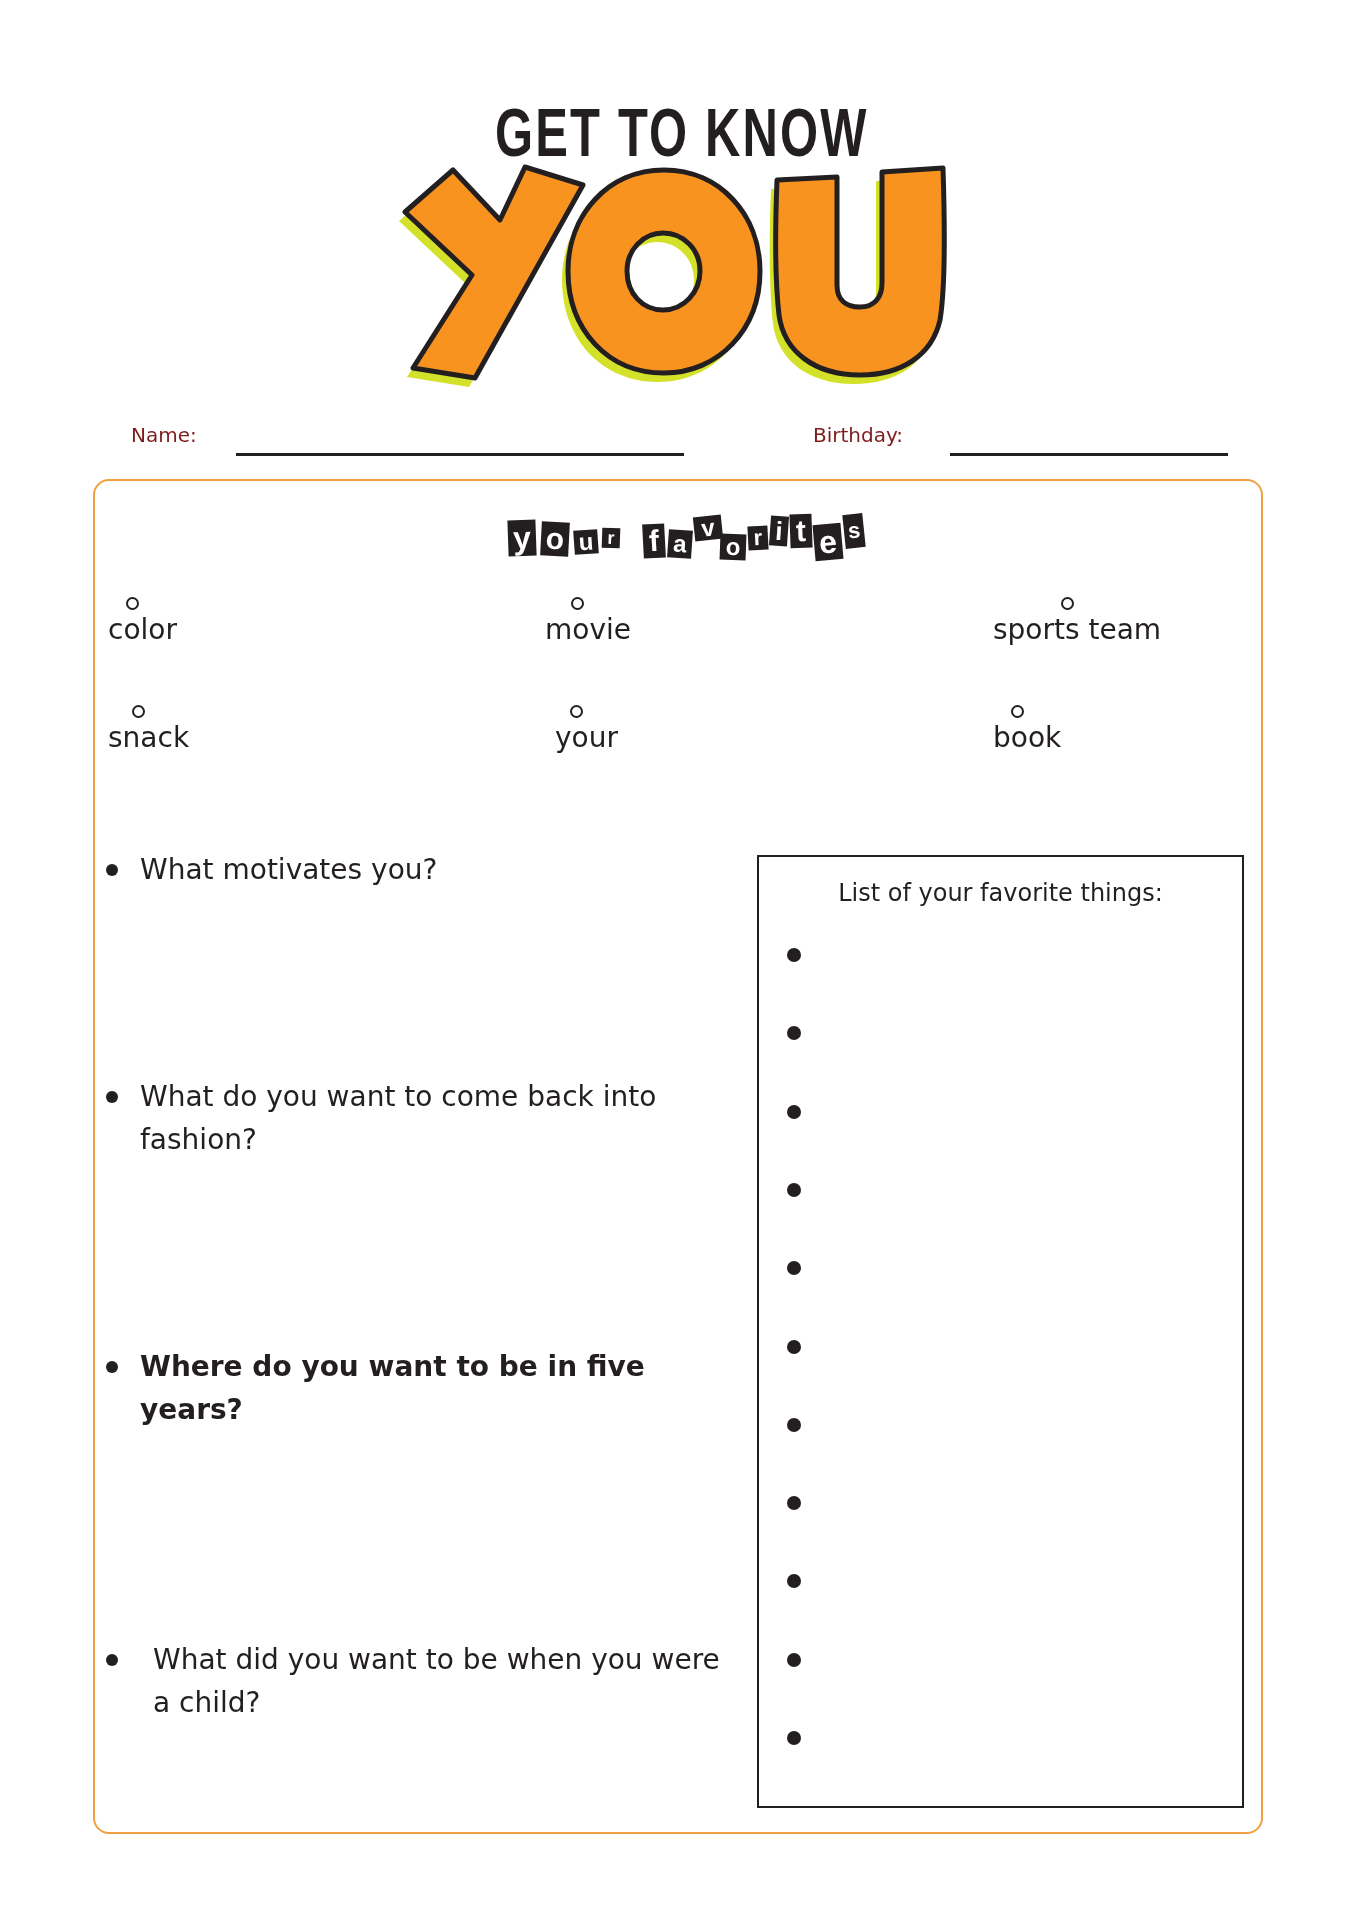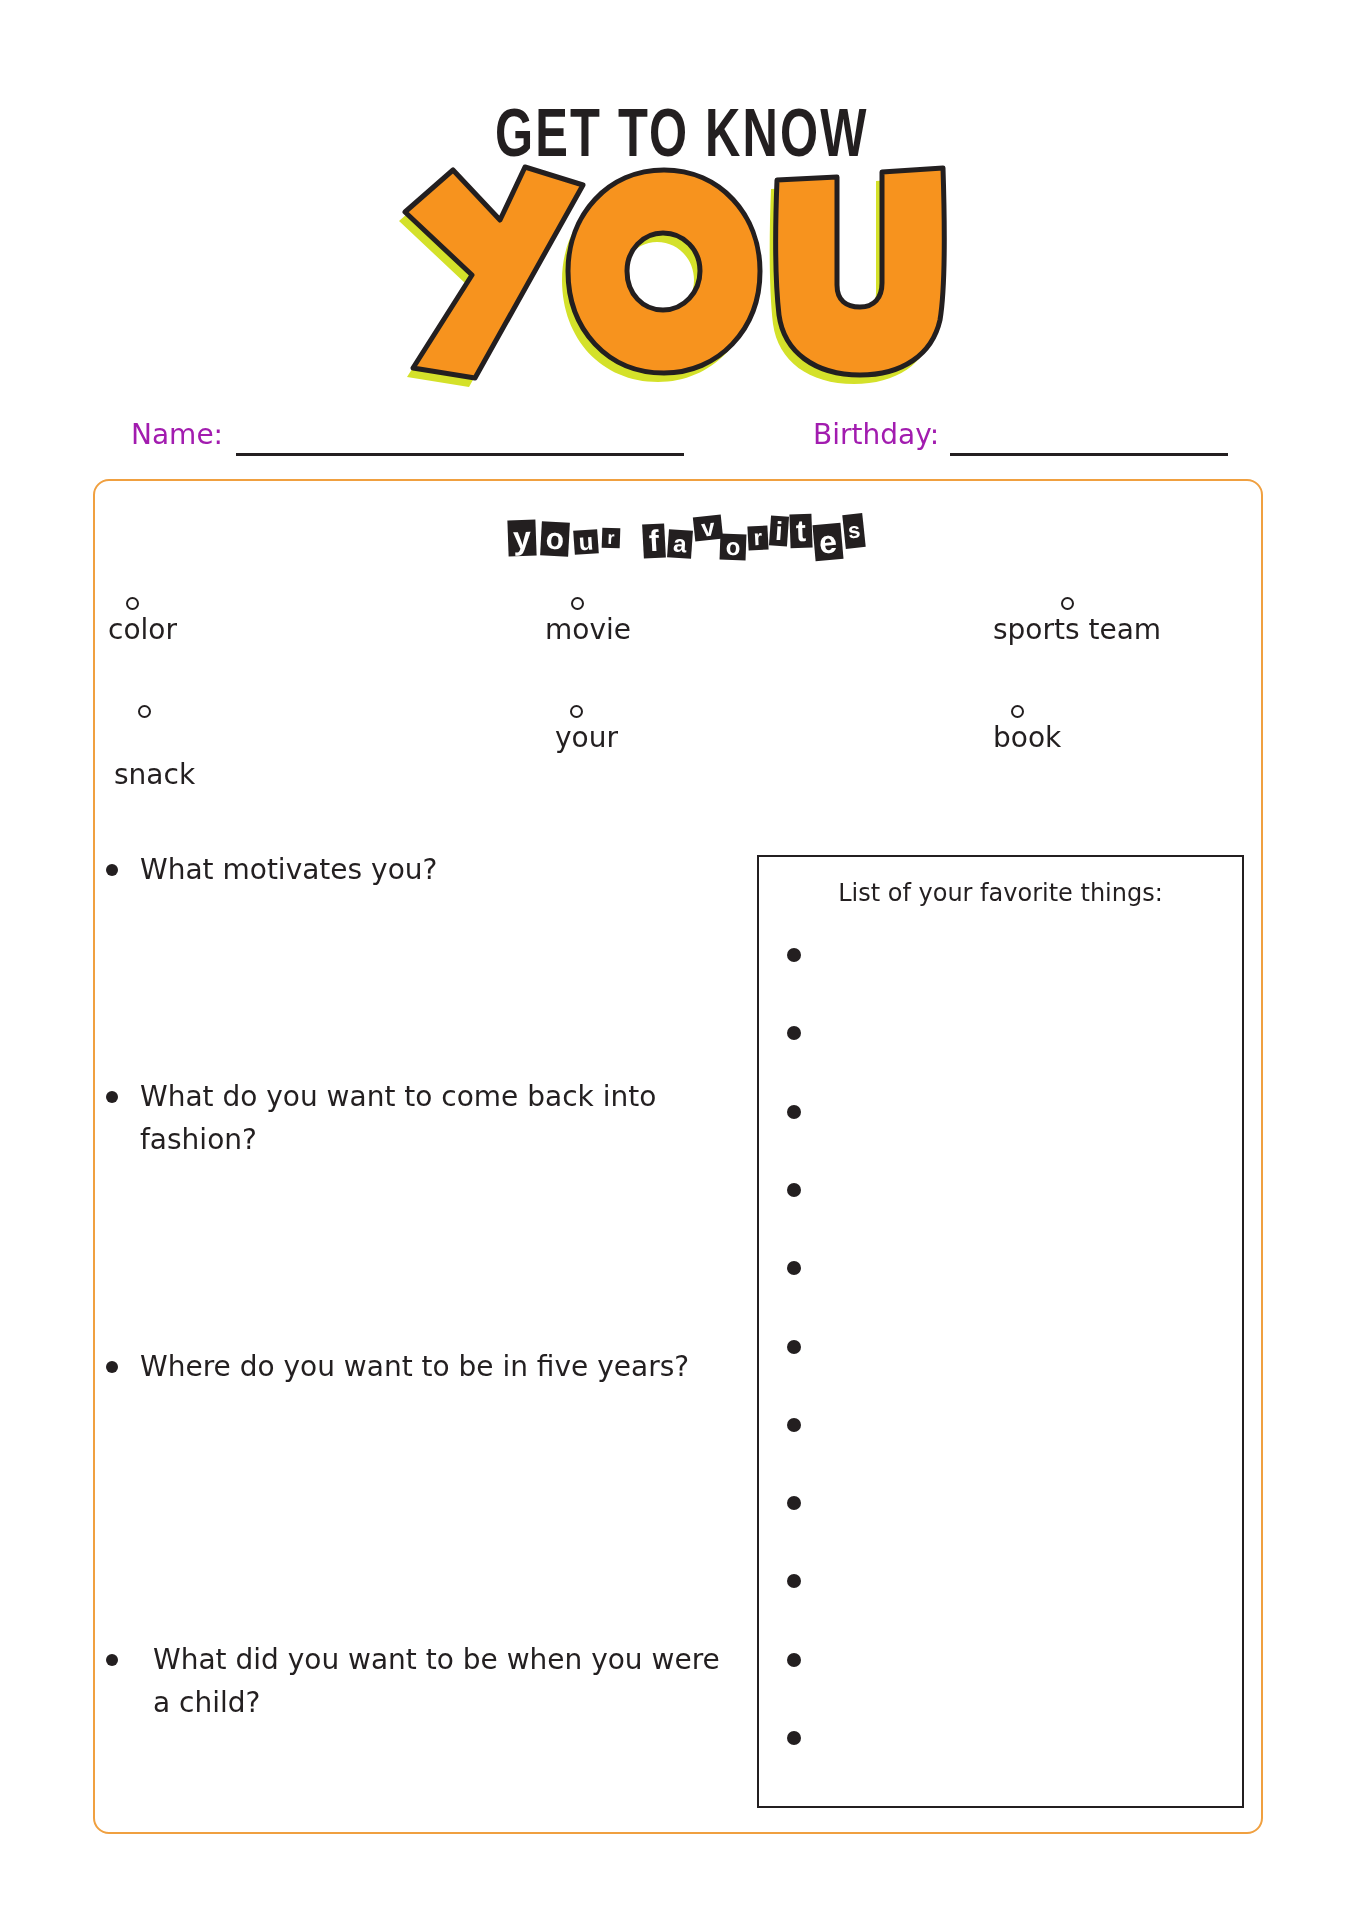--- a/index.html
+++ b/index.html
@@ -8,21 +8,21 @@
   .abs { position:absolute; }
 
   
   .title-top { left:495px; top:100px; width:372px; height:64px;text-align:center; }
   .title-top span { display:block; font-family:"Liberation Sans", sans-serif; font-weight:bold;
         font-size:68px; line-height:64px; letter-spacing:3px; white-space:nowrap;
         transform-origin:left top; transform:scaleX(0.72); color:#231f20; }
   .you-logo { left:395px; top:160px; width:560px; height:240px; }
 
   
-  .label { font-size:28px; line-height:34px; color:#a21caf; }
+  .label { font-size:20px; line-height:34px; color:#7f1d1d; }
   .name-label { left:131px; top:418px; }
   .name-line { left:236px; top:453px; width:448px; height:3px; background:#231f20; }
   .bday-label { left:813px; top:418px; }
   .bday-line { left:950px; top:453px; width:278px; height:3px; background:#231f20; }
 
   
   .frame { left:93px; top:479px; width:1170px; height:1355px; box-sizing:border-box;
            border:2px solid #F0A040; border-radius:16px; }
 
   
@@ -101,42 +101,42 @@
   <span class="txt">color</span>
 </div>
 <div class="abs fav-item" style="left:545px;top:597px;">
   <span class="circle"></span>
   <span class="txt">movie</span>
 </div>
 <div class="abs fav-item" style="left:993px;top:597px;">
   <span class="circle"></span>
   <span class="txt">sports team</span>
 </div>
-<div class="abs fav-item" style="left:114px;top:705px;gap:37px;">
+<div class="abs fav-item" style="left:108px;top:705px;">
   <span class="circle"></span>
   <span class="txt">snack</span>
 </div>
 <div class="abs fav-item" style="left:555px;top:705px;">
   <span class="circle"></span>
   <span class="txt">your</span>
 </div>
 <div class="abs fav-item" style="left:993px;top:705px;">
   <span class="circle"></span>
   <span class="txt">book</span>
 </div>
 
 <div class="abs question" style="top:848px;">
   <span class="dot"></span>
   <span class="qtxt">What motivates you?</span>
 </div>
 <div class="abs question" style="top:1075px;width:560px;">
   <span class="dot"></span>
   <span class="qtxt">What do you want to come back into fashion?</span>
 </div>
-<div class="abs question" style="top:1345px;">
+<div class="abs question" style="top:1345px;font-weight:bold;">
   <span class="dot"></span>
   <span class="qtxt">Where do you want to be in five years?</span>
 </div>
 <div class="abs question" style="top:1638px;width:620px;gap:13px;">
   <span class="dot"></span>
   <span class="qtxt">What did you want to be when you were a child?</span>
 </div>
 
 <div class="abs list-box"></div>
 <div class="abs list-title">List of your favorite things:</div>

